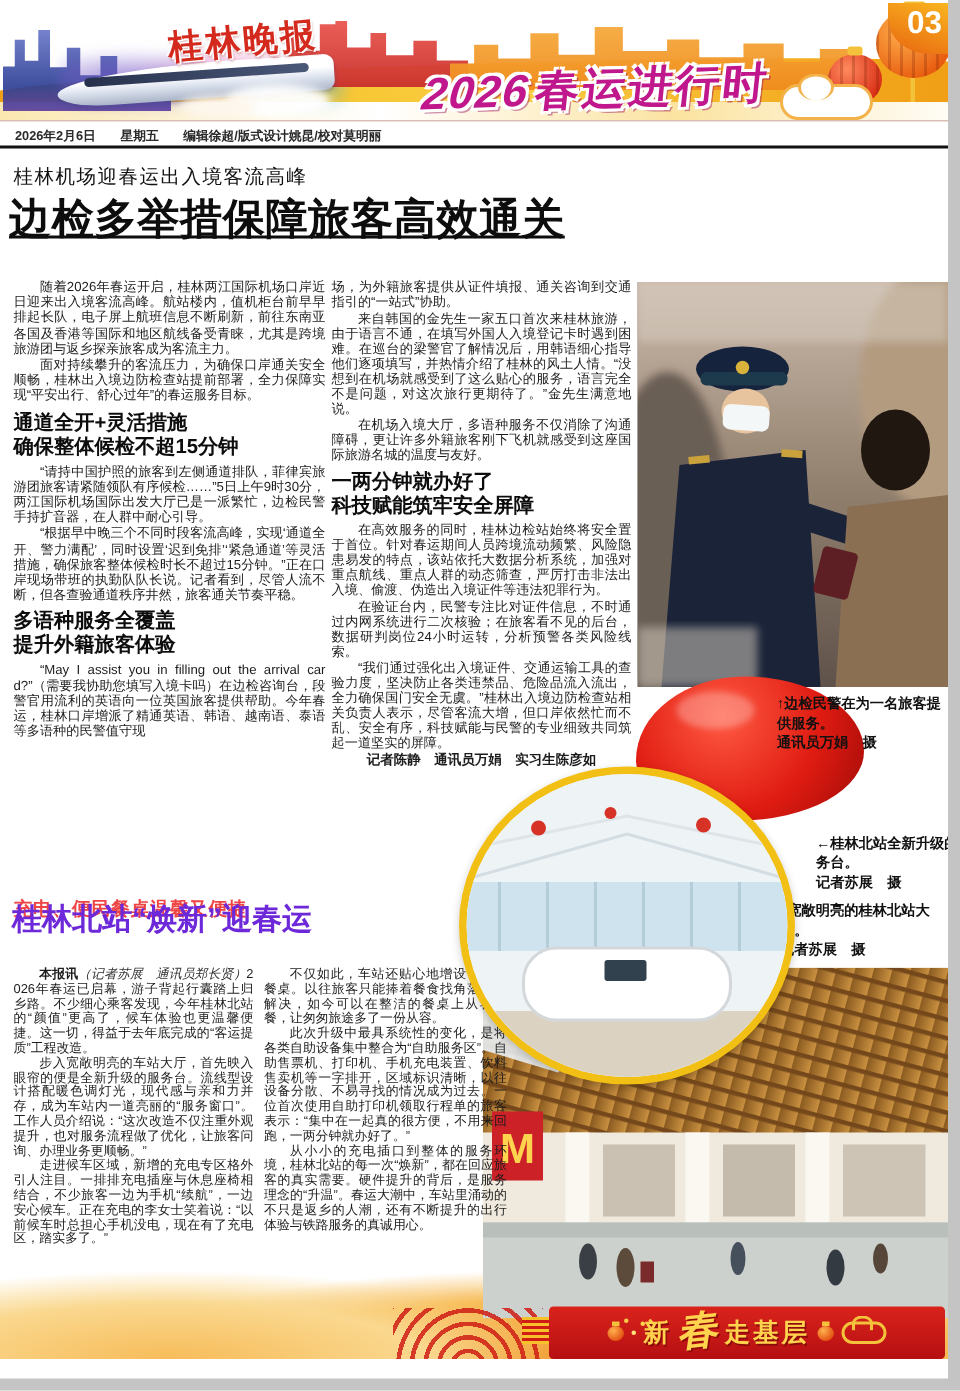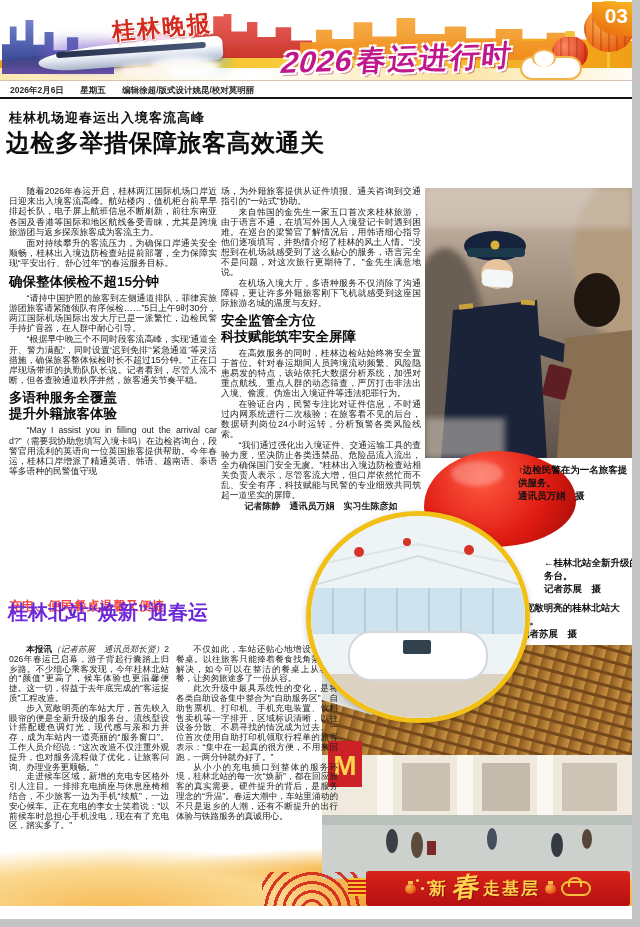--- a/index.html
+++ b/index.html
@@ -58,22 +58,22 @@
     background:linear-gradient(200deg,#f9b520,#e8650f);border-radius:0 0 0 70%;
     color:#fff;font-size:21px;font-weight:900;text-align:right;padding:2px 4px 0 0;box-sizing:border-box;}
 
   
   .rule-thin{position:absolute;left:0;top:80px;width:632px;height:1px;background:#d9bdb4;}
   .dateline{position:absolute;left:10px;top:85px;font-size:8.5px;color:#2a2a2a;font-weight:bold;}
   .dateline span{margin-right:14px;}
   .rule-thick{position:absolute;left:0;top:97px;width:632px;height:2px;background:#111;}
 
   
-  .kicker{position:absolute;left:9px;top:109px;font-size:13px;font-weight:700;letter-spacing:1px;color:#111;}
-  .headline{position:absolute;left:6px;top:127px;margin:0;font-size:24px;font-weight:900;letter-spacing:0.5px;color:#0d0d0d;white-space:nowrap;}
+  .kicker{position:absolute;left:9px;top:109px;font-size:13px;font-weight:400;letter-spacing:1px;color:#111;}
+  .headline{position:absolute;left:6px;top:127px;margin:0;font-size:28px;font-weight:900;letter-spacing:0.5px;color:#0d0d0d;white-space:nowrap;text-decoration:underline;}
   .col{position:absolute;top:186px;font-size:8.8px;line-height:10.2px;text-align:justify;text-justify:inter-character;word-break:break-all;color:#1c1c1c;}
   .col-left{left:9px;width:208px;}
   .col-mid{left:221px;width:200px;line-height:10px;}
   .col p{margin:0 0 1px 0;text-indent:2em;}
   .col p.cont{text-indent:0;}
   .sub{font-size:13.5px;line-height:16px;font-weight:800;margin:5px 0 3px;color:#0d0d0d;}
   .byline-mid{text-align:center;font-weight:800;font-size:9px;margin-top:4px;text-indent:0 !important;}
 
   .photo-police{position:absolute;left:425px;top:188px;width:207px;height:270px;overflow:hidden;background:#8d7b72;}
   .deco-lantern{position:absolute;left:424px;top:451px;width:152px;height:96px;
@@ -169,37 +169,38 @@
   </div>
   <div class="rule-thick"></div>
 
   <div class="kicker">桂林机场迎春运出入境客流高峰</div>
   <h1 class="headline">边检多举措保障旅客高效通关</h1>
 
   <div class="col col-left">
     <p>随着2026年春运开启，桂林两江国际机场口岸近日迎来出入境客流高峰。航站楼内，值机柜台前早早排起长队，电子屏上航班信息不断刷新，前往东南亚各国及香港等国际和地区航线备受青睐，尤其是跨境旅游团与返乡探亲旅客成为客流主力。</p>
     <p>面对持续攀升的客流压力，为确保口岸通关安全顺畅，桂林出入境边防检查站提前部署，全力保障实现“平安出行、舒心过年”的春运服务目标。</p>
     <div class="sub">
+      <div>通道全开+灵活措施</div>
       <div>确保整体候检不超15分钟</div>
     </div>
     <p>“请持中国护照的旅客到左侧通道排队，菲律宾旅游团旅客请紧随领队有序候检……”5日上午9时30分，两江国际机场国际出发大厅已是一派繁忙，边检民警手持扩音器，在人群中耐心引导。</p>
     <p>“根据早中晚三个不同时段客流高峰，实现‘通道全开、警力满配’，同时设置‘迟到免排’‘紧急通道’等灵活措施，确保旅客整体候检时长不超过15分钟。”正在口岸现场带班的执勤队队长说。记者看到，尽管人流不断，但各查验通道秩序井然，旅客通关节奏平稳。</p>
     <div class="sub">
       <div>多语种服务全覆盖</div>
       <div>提升外籍旅客体验</div>
     </div>
     <p>“May I assist you in filling out the arrival card?”（需要我协助您填写入境卡吗）在边检咨询台，段警官用流利的英语向一位英国旅客提供帮助。今年春运，桂林口岸增派了精通英语、韩语、越南语、泰语等多语种的民警值守现</p>
   </div>
 
   <div class="col col-mid">
     <p class="cont">场，为外籍旅客提供从证件填报、通关咨询到交通指引的“一站式”协助。</p>
     <p>来自韩国的金先生一家五口首次来桂林旅游，由于语言不通，在填写外国人入境登记卡时遇到困难。在巡台的梁警官了解情况后，用韩语细心指导他们逐项填写，并热情介绍了桂林的风土人情。“没想到在机场就感受到了这么贴心的服务，语言完全不是问题，对这次旅行更期待了。”金先生满意地说。</p>
     <p>在机场入境大厅，多语种服务不仅消除了沟通障碍，更让许多外籍旅客刚下飞机就感受到这座国际旅游名城的温度与友好。</p>
     <div class="sub">
-      <div>安全监管全方位</div>
+      <div>一两分钟就办好了</div>
       <div>科技赋能筑牢安全屏障</div>
     </div>
     <p>在高效服务的同时，桂林边检站始终将安全置于首位。针对春运期间人员跨境流动频繁、风险隐患易发的特点，该站依托大数据分析系统，加强对重点航线、重点人群的动态筛查，严厉打击非法出入境、偷渡、伪造出入境证件等违法犯罪行为。</p>
     <p>在验证台内，民警专注比对证件信息，不时通过内网系统进行二次核验；在旅客看不见的后台，数据研判岗位24小时运转，分析预警各类风险线索。</p>
     <p>“我们通过强化出入境证件、交通运输工具的查验力度，坚决防止各类违禁品、危险品流入流出，全力确保国门安全无虞。”桂林出入境边防检查站相关负责人表示，尽管客流大增，但口岸依然忙而不乱、安全有序，科技赋能与民警的专业细致共同筑起一道坚实的屏障。</p>
     <p class="byline-mid">记者陈静　通讯员万娟　实习生陈彦如</p>
   </div>
 
   <div class="photo-police">
     <svg width="100%" height="100%" viewBox="0 0 207 270" preserveAspectRatio="none">

